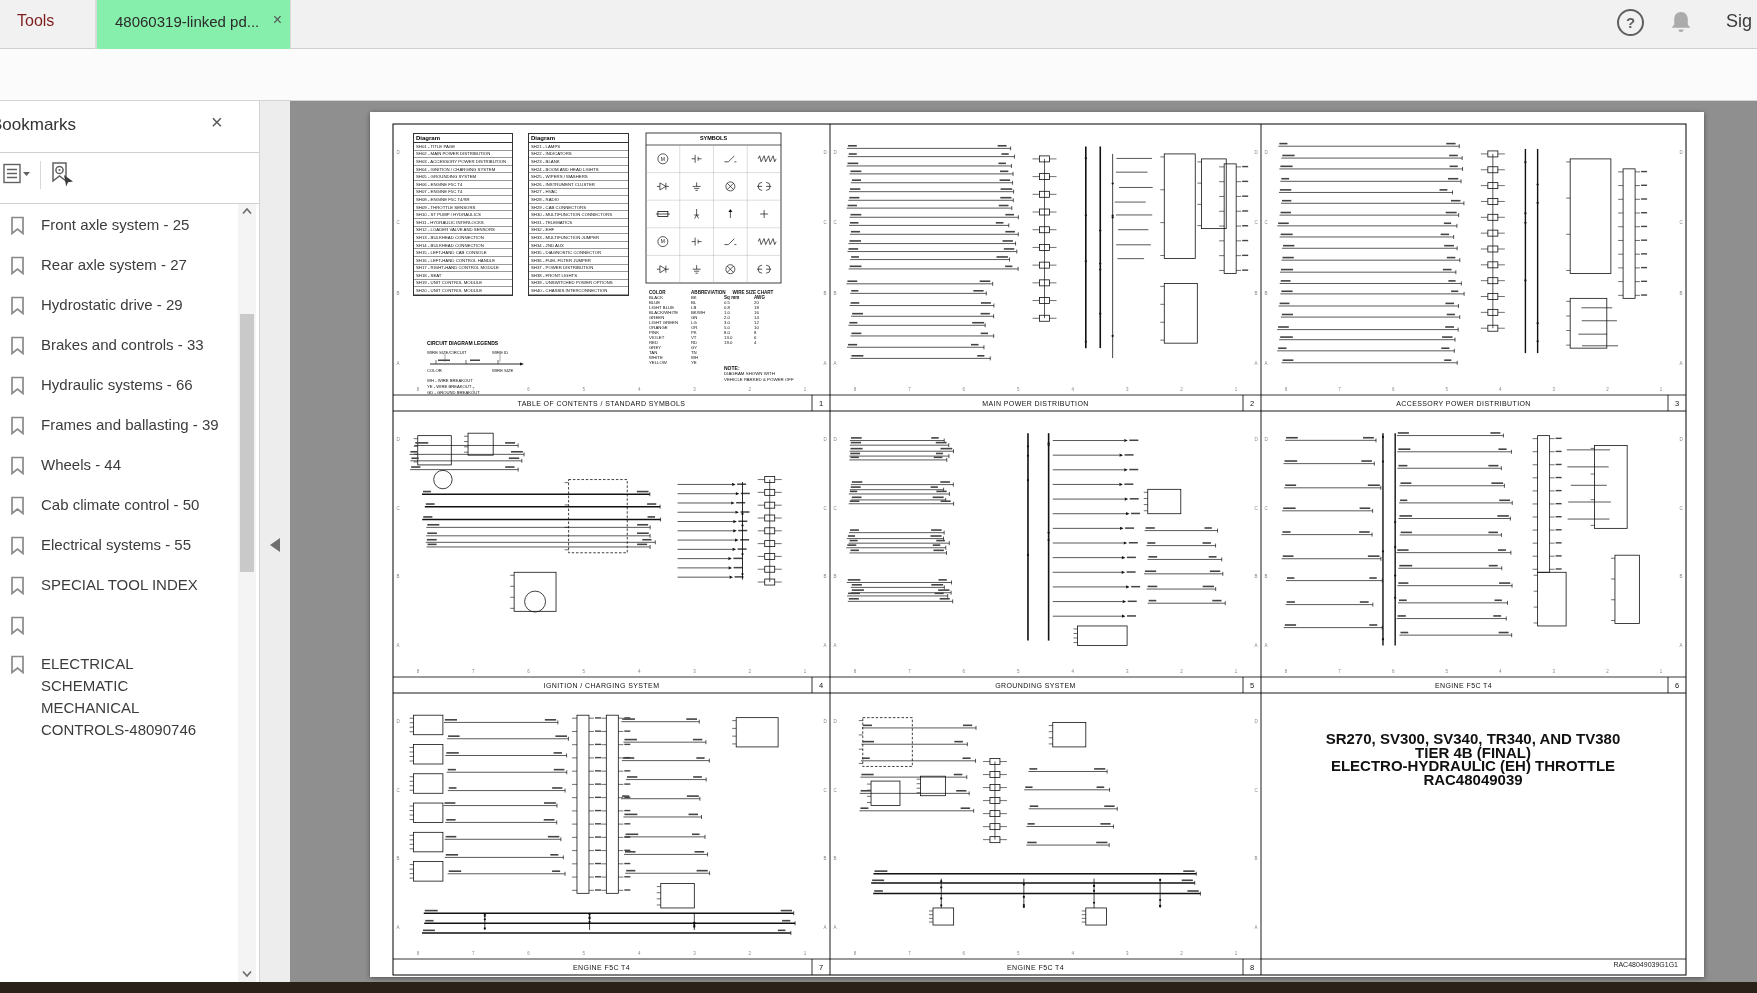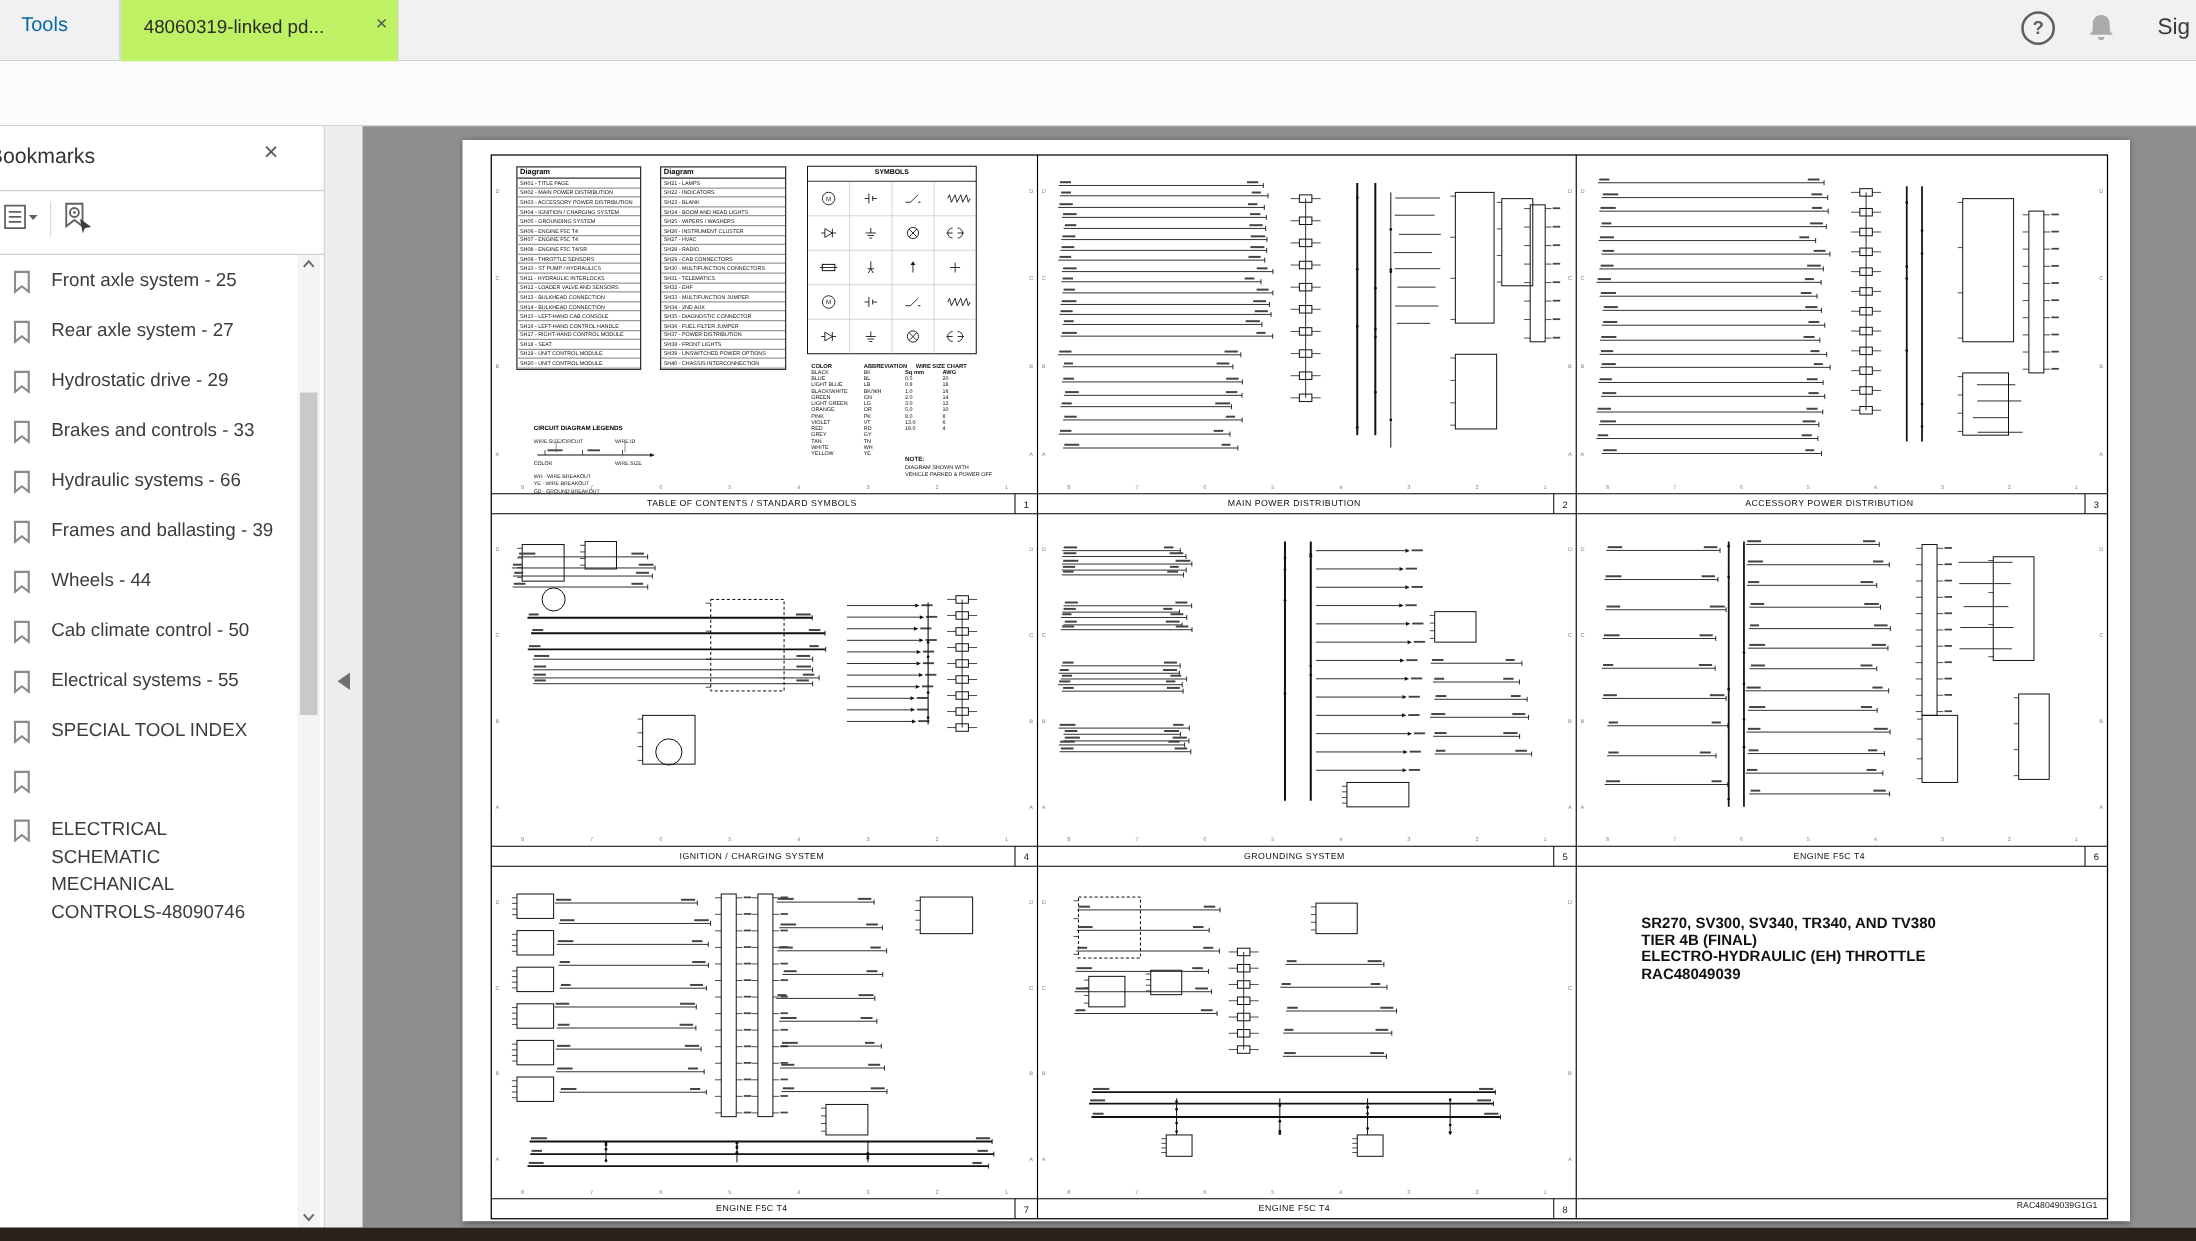--- a/index.html
+++ b/index.html
@@ -1,22 +1,22 @@
 <!DOCTYPE html>
 <html><head>
 <meta charset="utf-8">
 <style>
   html,body{margin:0;padding:0;width:1757px;height:993px;overflow:hidden;
     font-family:"Liberation Sans", sans-serif; background:#fff;}
   .app{position:absolute;left:0;top:0;width:1757px;height:993px;overflow:hidden;background:#fff;}
   
   .tabbar{position:absolute;left:0;top:0;width:1757px;height:49px;background:#f1f1f1;border-bottom:1px solid #cfcfcf;box-sizing:border-box;}
   .tab-tools{position:absolute;left:0;top:0;width:96px;height:49px;border-right:1px solid #dcdcdc;box-sizing:border-box;}
-  .tab-tools span{position:absolute;left:17px;top:12px;font-size:16px;color:#0369a1;}
-  .tab-doc{position:absolute;left:96px;top:0;width:223px;height:50px;background:#bef264;border-left:1px solid #d9d9d9;border-right:1px solid #d9d9d9;box-sizing:border-box;}
+  .tab-tools span{position:absolute;left:17px;top:12px;font-size:16px;color:#7f1d1d;}
+  .tab-doc{position:absolute;left:96px;top:0;width:195px;height:50px;background:#86efac;border-left:1px solid #d9d9d9;border-right:1px solid #d9d9d9;box-sizing:border-box;}
   .tab-doc .lbl{position:absolute;left:18px;top:13px;width:170px;font-size:15px;color:#2b2b2b;white-space:nowrap;overflow:hidden;}
   .tab-doc .x{position:absolute;right:8px;top:11px;font-size:16px;color:#555;cursor:default;}
   .help-circle{position:absolute;left:1617px;top:9px;width:27px;height:27px;border:2px solid #5f5f5f;border-radius:50%;box-sizing:border-box;text-align:center;line-height:23px;font-size:15px;color:#5f5f5f;font-weight:bold;}
   .bell{position:absolute;left:1668px;top:7px;}
   .signin{position:absolute;left:1726px;top:11px;font-size:18px;color:#3a3a3a;white-space:nowrap;}
   
   .toolbar{position:absolute;left:0;top:49px;width:1757px;height:52px;background:#fbfbfb;border-bottom:1px solid #d4d4d4;box-sizing:border-box;}
   .tico{position:absolute;top:61px;width:30px;height:30px;}
   .tico svg{stroke:#5d5d5d;fill:none;stroke-width:1.8;stroke-linecap:round;stroke-linejoin:round;}
   .pg-input{position:absolute;left:757px;top:62px;width:70px;height:26px;border:none;border-bottom:1px solid #8f8f8f;background:transparent;font-size:15px;color:#333;text-align:center;font-family:"Liberation Sans",sans-serif;}
@@ -40,21 +40,21 @@
   .bm-scroll{position:absolute;left:238px;top:103px;width:18px;height:778px;background:#f4f4f4;}
   .bm-thumb{position:absolute;left:2px;top:110px;width:14px;height:258px;background:#c9c9c9;}
   .bm-chev{position:absolute;left:3px;width:12px;height:8px;}
   .gutter{position:absolute;left:260px;top:0;width:30px;height:881px;background:#ededed;}
   .collapse{position:absolute;left:10px;top:437px;width:0;height:0;border-top:7px solid transparent;border-bottom:7px solid transparent;border-right:10px solid #6f6f6f;}
   .docarea{position:absolute;left:290px;top:0;width:1467px;height:881px;background:#8f8f8f;}
   
   .pdfpage{position:absolute;left:370px;top:112px;width:1334px;height:865px;background:#fff;box-shadow:0 1px 5px rgba(0,0,0,.45);}
   .pdfpage .cap{position:absolute;font-size:7px;color:#111;text-align:center;letter-spacing:.4px;height:13px;line-height:13px;white-space:nowrap;overflow:hidden;}
   .pdfpage .capnum{position:absolute;font-size:7.5px;color:#111;text-align:center;height:13px;line-height:13px;}
-  .titleblock{position:absolute;left:943px;top:620px;width:320px;text-align:left;font-size:12px;font-weight:bold;color:#111;line-height:13.5px;}
+  .titleblock{position:absolute;left:943px;top:620px;width:320px;text-align:center;font-size:15px;font-weight:bold;color:#111;line-height:13.5px;}
   .cornercode{position:absolute;left:1130px;top:849px;width:178px;text-align:right;font-size:7px;color:#222;}
   
   .sheet-table{position:absolute;border:1px solid #333;background:#fff;box-sizing:border-box;}
   .sheet-table .hd{font-size:6px;font-weight:bold;color:#000;border-bottom:1px solid #333;padding:1px 2px;}
   .sheet-table .rw{font-size:4.3px;color:#111;border-bottom:0.5px solid #999;padding:0.8px 2px;white-space:nowrap;overflow:hidden;}
   .symtitle{position:absolute;left:276px;top:23px;width:135px;text-align:center;font-size:5.5px;font-weight:bold;color:#000;}
   .smalltbl{position:absolute;font-size:4.3px;color:#111;}
   .smalltbl .h{font-weight:bold;font-size:4.6px;}
   .smalltbl .r{display:flex;}
   .smalltbl .c1{width:42px;}

